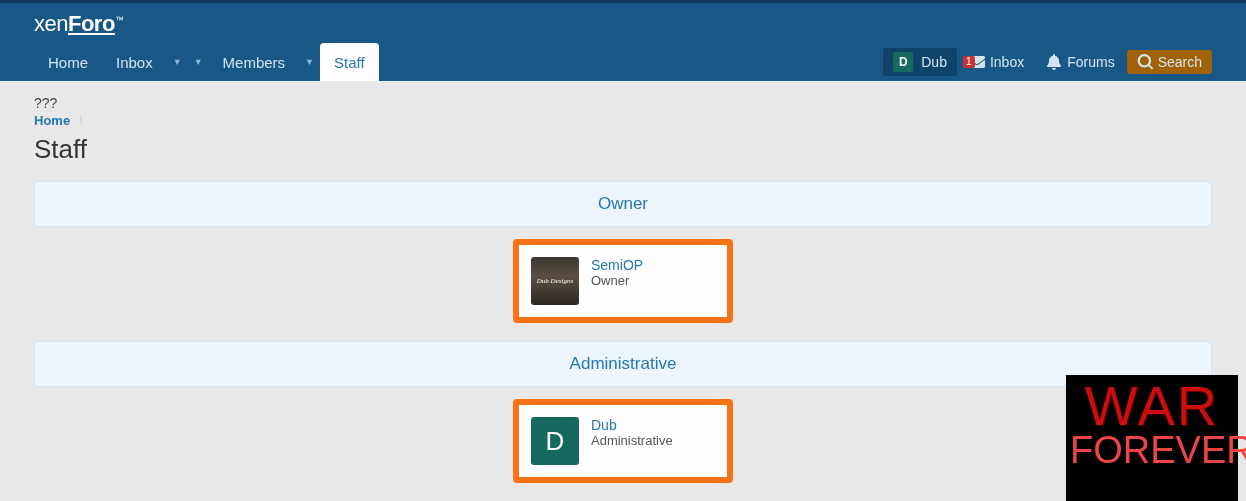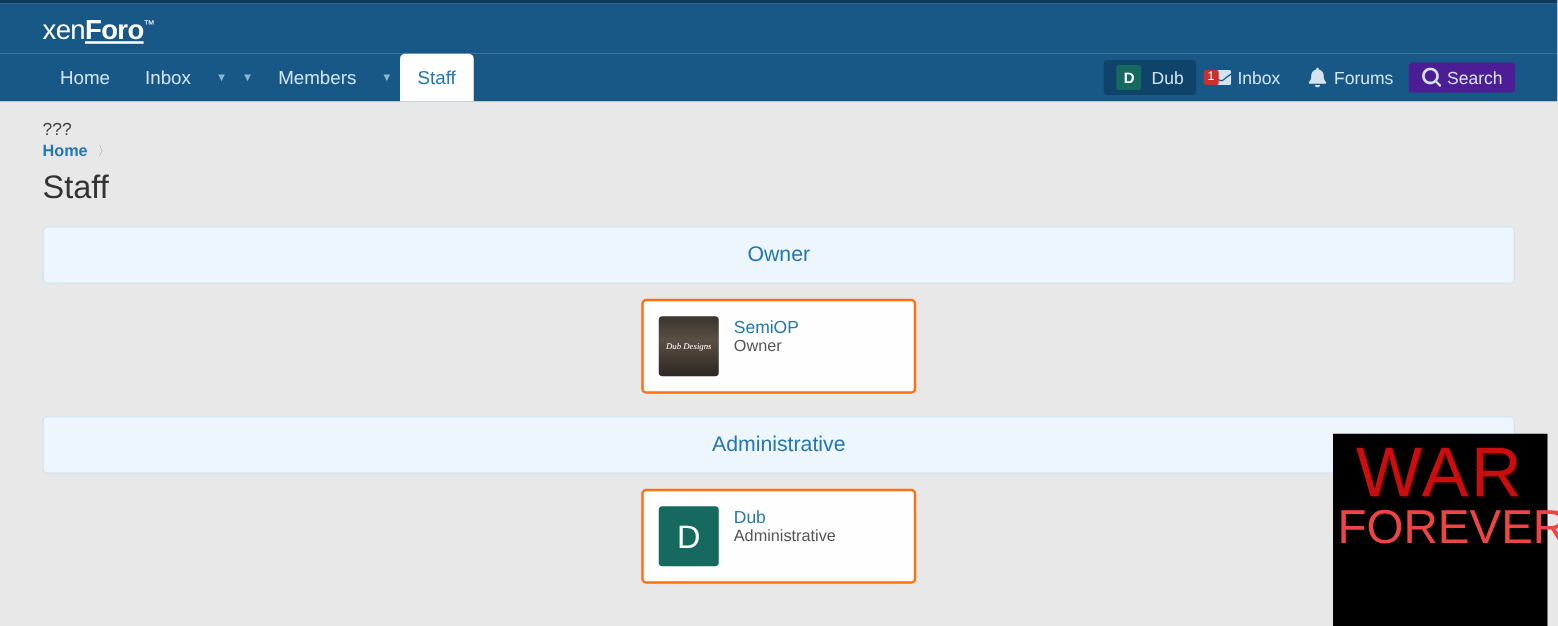--- a/index.html
+++ b/index.html
@@ -22,29 +22,29 @@
 .badge { position: absolute; top: 2px; left: 4px; background: #c93030; color: #fff; font-size: 10px; padding: 0 3px; border-radius: 2px; line-height: 12px; }
 
 .content { padding: 14px 34px; }
 .pre-title { color: #444; font-size: 14px; margin-bottom: 2px; }
 .breadcrumb { display: flex; align-items: center; gap: 8px; margin-bottom: 6px; }
 .breadcrumb a { color: #2577b1; text-decoration: none; font-weight: 600; font-size: 13px; }
 .breadcrumb .chev { color: #999; font-size: 10px; }
 .page-title { font-size: 26px; color: #333; font-weight: 400; margin-bottom: 16px; }
 
 .group-header { background: #edf6fd; border: 1px solid #d0e3f0; border-radius: 4px; padding: 12px; text-align: center; color: #2577b1; font-size: 17px; margin-bottom: 12px; }
-.member-card { background: #fefefe; border: 2px solid #f97316; border-radius: 4px; width: 220px; margin: 0 auto 18px auto; padding: 12px; display: flex; gap: 12px; align-items: flex-start; }
+.member-card { background: #fefefe; border: 6px solid #f97316; border-radius: 4px; width: 220px; margin: 0 auto 18px auto; padding: 12px; display: flex; gap: 12px; align-items: flex-start; }
 .member-avatar { width: 48px; height: 48px; border-radius: 3px; flex-shrink: 0; }
 .avatar-img { background: linear-gradient(180deg, #3a3530 0%, #5a4f42 40%, #2d2823 100%); position: relative; overflow: hidden; }
 .avatar-img::after { content: "Dub Designs"; position: absolute; color: #fff; font-size: 7px; font-style: italic; font-family: cursive; top: 50%; left: 50%; transform: translate(-50%, -50%); white-space: nowrap; }
 .avatar-letter { background: #16695f; color: #fff; display: flex; align-items: center; justify-content: center; font-size: 26px; font-weight: 400; }
 .member-name { color: #2577b1; font-size: 14px; cursor: pointer; }
 .member-role { color: #555; font-size: 13px; }
 
-.floating-logo { position: fixed; bottom: 0; right: 8px; width: 172px; height: 154px; background: #000; padding: 6px 4px 2px 4px; text-align: center; }
+.floating-logo { position: fixed; bottom: 0; right: 8px; width: 172px; height: 126px; background: #000; padding: 6px 4px 2px 4px; text-align: center; }
 .floating-logo .l1 { font-family: Impact, sans-serif; font-size: 56px; color: #c41717; line-height: 0.9; letter-spacing: 2px; text-shadow: 1px 1px 0 #400; filter: contrast(1.1); }
 .floating-logo .l2 { font-family: Impact, sans-serif; font-size: 38px; color: #ef4444; line-height: 1; letter-spacing: 0px; text-align: right; }
 
 svg { width: 16px; height: 16px; fill: currentColor; }
 </style>
 </head>
 <body>
 
 <div class="top-strip"></div>
 
@@ -73,21 +73,21 @@
           <path d="M502.3 190.8c3.9-3.1 9.7-.2 9.7 4.7V400c0 26.5-21.5 48-48 48H48c-26.5 0-48-21.5-48-48V195.6c0-5 5.7-7.8 9.7-4.7 22.4 17.4 52.1 39.5 154.1 113.6 21.1 15.4 56.7 47.8 92.2 47.6 35.7.3 72-32.8 92.3-47.6 102-74.1 131.6-96.3 154-113.7zM256 320c23.2.4 56.6-29.2 73.4-41.4 132.7-96.3 142.8-104.7 173.4-128.7 5.8-4.5 9.2-11.5 9.2-18.9v-19c0-26.5-21.5-48-48-48H48C21.5 64 0 85.5 0 112v19c0 7.4 3.4 14.3 9.2 18.9 30.6 23.9 40.7 32.4 173.4 128.7 16.8 12.2 50.2 41.8 73.4 41.4z"></path>
         </svg>
       <span>Inbox</span>
     </div>
     <div class="nav-action">
       <svg viewBox="0 0 448 512">
           <path d="M224 512c35.3 0 63.9-28.6 63.9-64H160.1c0 35.4 28.6 64 63.9 64zm215.4-149.7c-19.3-20.8-55.5-52-55.5-154.3 0-77.7-54.5-139.9-127.9-155.2V32c0-17.7-14.3-32-32-32s-32 14.3-32 32v20.8C118.6 68.1 64.1 130.3 64.1 208c0 102.3-36.2 133.5-55.5 154.3-6 6.5-8.7 14.2-8.6 21.7.2 16.4 13 32 32.1 32h383.8c19.1 0 32-15.6 32.1-32 .1-7.5-2.6-15.3-8.6-21.7z"></path>
         </svg>
       <span>Forums</span>
     </div>
-    <div class="nav-action" style="background:#4c1d95;border-radius:3px;padding:4px 10px;">
+    <div class="nav-action" style="background:#a16207;border-radius:3px;padding:4px 10px;">
       <svg viewBox="0 0 512 512">
           <path d="M505 442.7L405.3 343c28.4-34.9 45.5-79.4 45.5-128C450.8 96.5 354.3 0 236 0S21.2 96.5 21.2 215 117.7 430 236 430c48.6 0 93.1-17.1 128-45.5l99.7 99.7c4.5 4.5 10.6 7 16.9 7s12.4-2.5 16.9-7l7.5-7.5c9.4-9.3 9.4-24.5 0-34zM236 360c-80.1 0-145-64.9-145-145S155.9 70 236 70s145 64.9 145 145-64.9 145-145 145z"></path>
         </svg>
       <span>Search</span>
     </div>
   </div>
 </div>
 
 <div class="content">
   <div class="pre-title">???</div>

